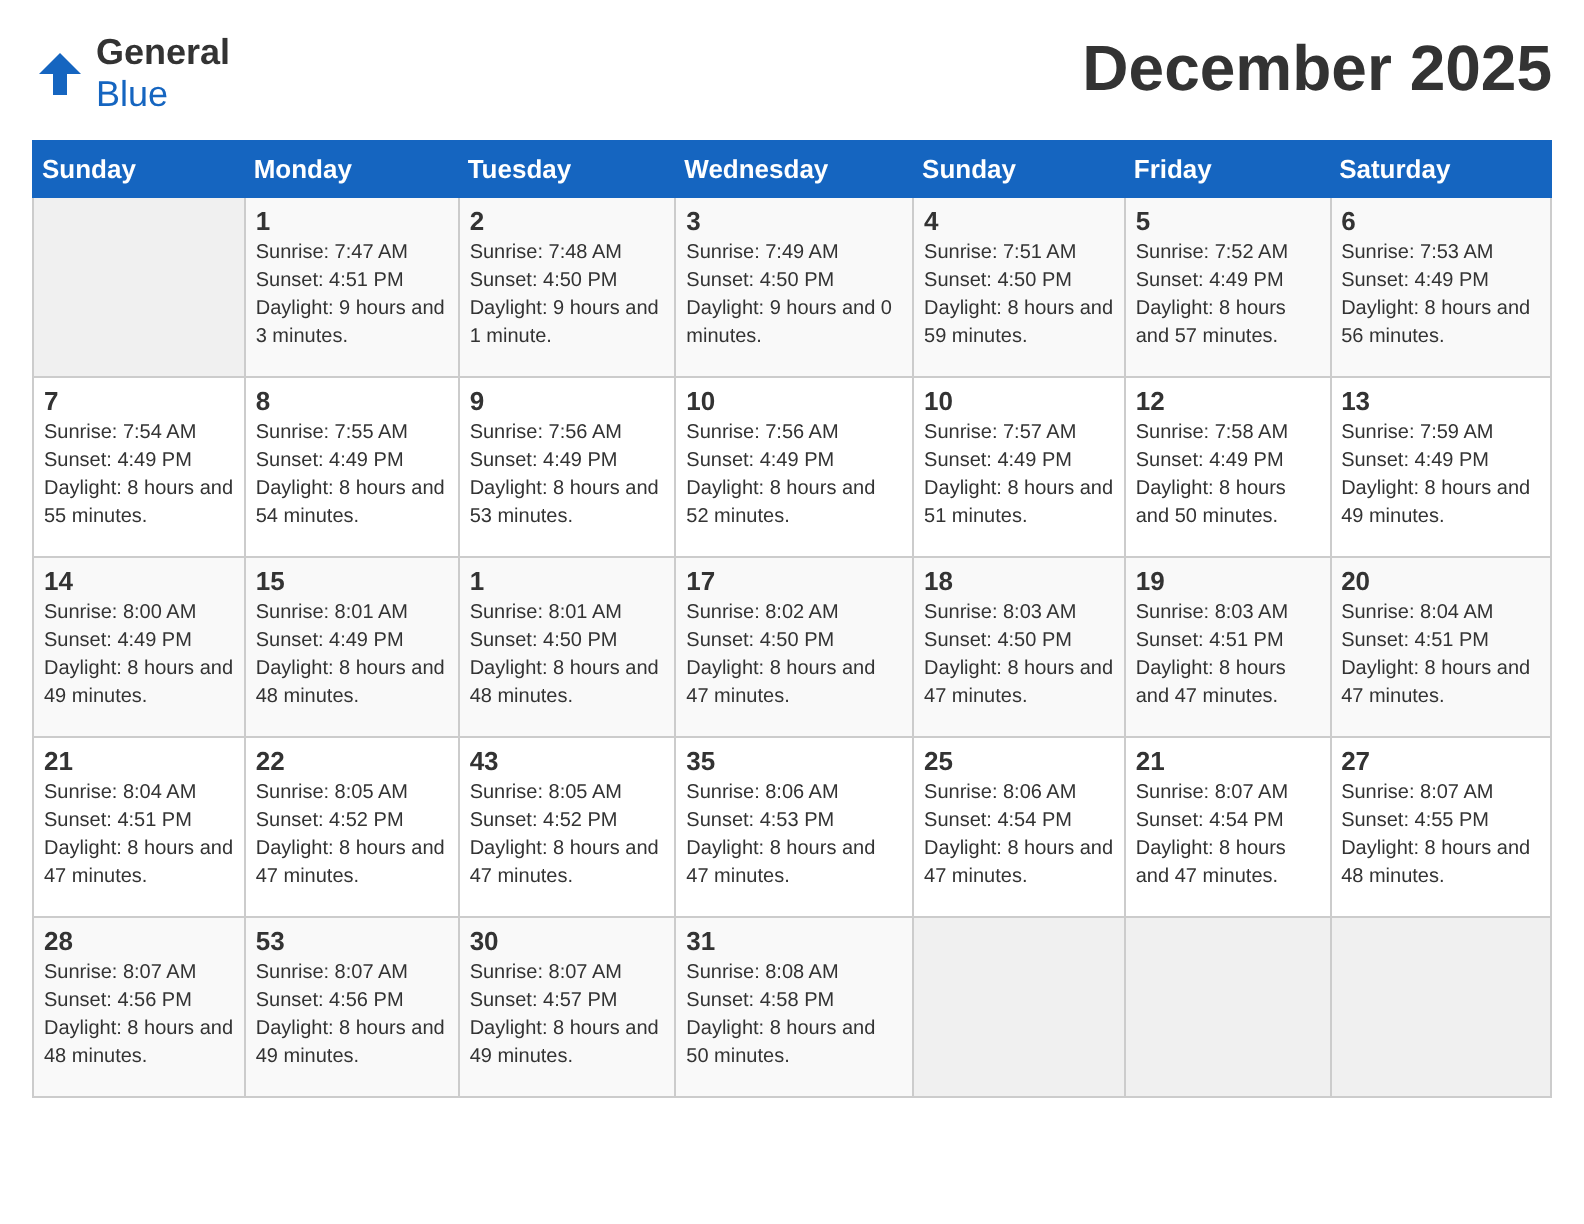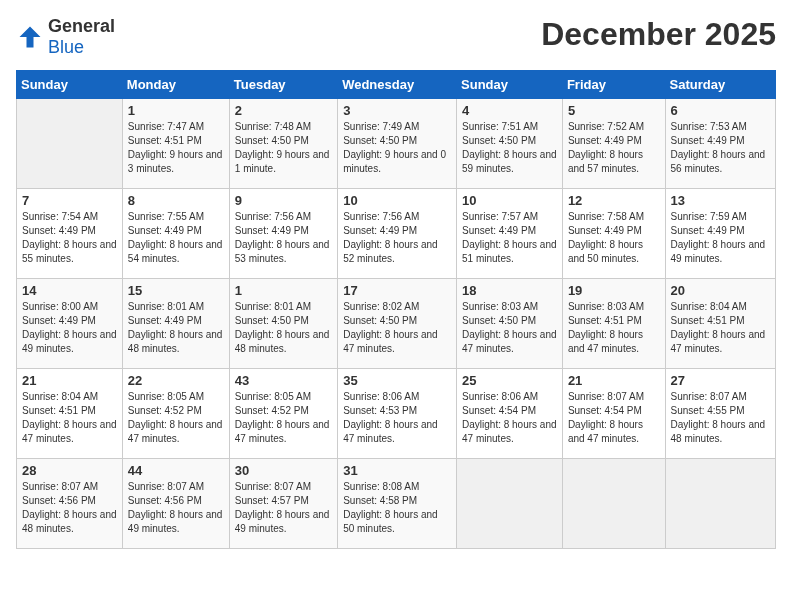--- a/index.html
+++ b/index.html
@@ -238,21 +238,21 @@
           <span class="day-num">27</span>
           <span class="day-info">Sunrise: 8:07 AM<br>Sunset: 4:55 PM<br>Daylight: 8 hours and 48 minutes.</span>
         </td>
       </tr>
       <tr>
         <td>
           <span class="day-num">28</span>
           <span class="day-info">Sunrise: 8:07 AM<br>Sunset: 4:56 PM<br>Daylight: 8 hours and 48 minutes.</span>
         </td>
         <td>
-          <span class="day-num">44</span>
+          <span class="day-num">53</span>
           <span class="day-info">Sunrise: 8:07 AM<br>Sunset: 4:56 PM<br>Daylight: 8 hours and 49 minutes.</span>
         </td>
         <td>
           <span class="day-num">30</span>
           <span class="day-info">Sunrise: 8:07 AM<br>Sunset: 4:57 PM<br>Daylight: 8 hours and 49 minutes.</span>
         </td>
         <td>
           <span class="day-num">31</span>
           <span class="day-info">Sunrise: 8:08 AM<br>Sunset: 4:58 PM<br>Daylight: 8 hours and 50 minutes.</span>
         </td>

